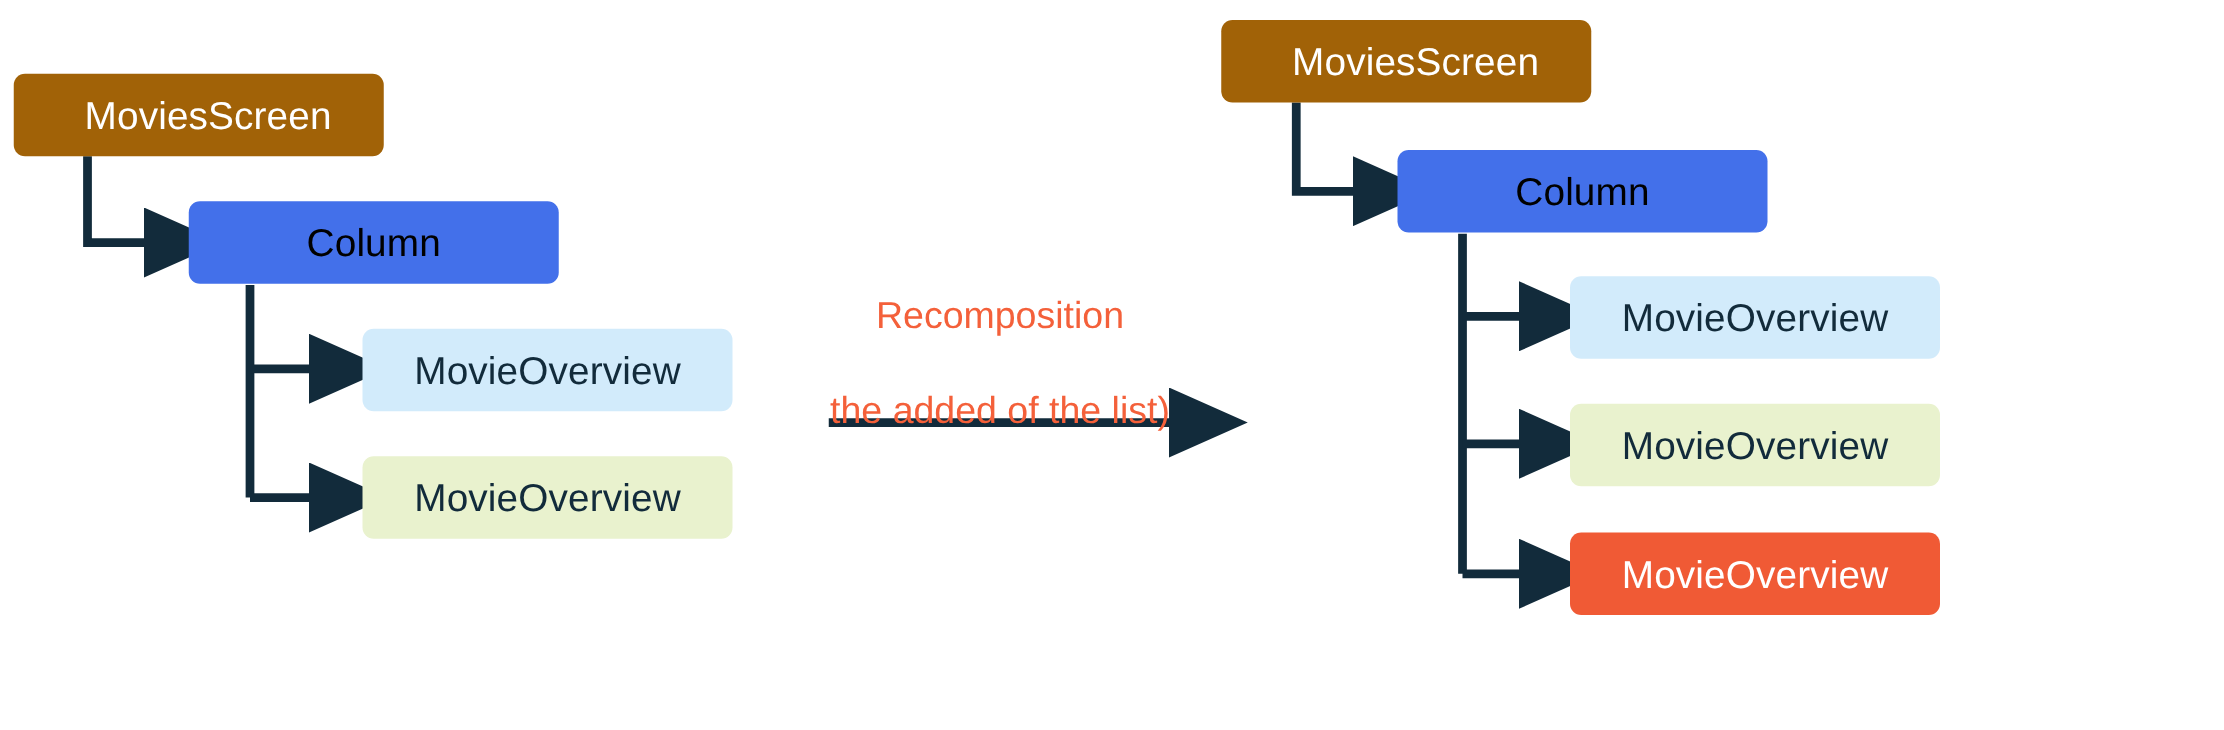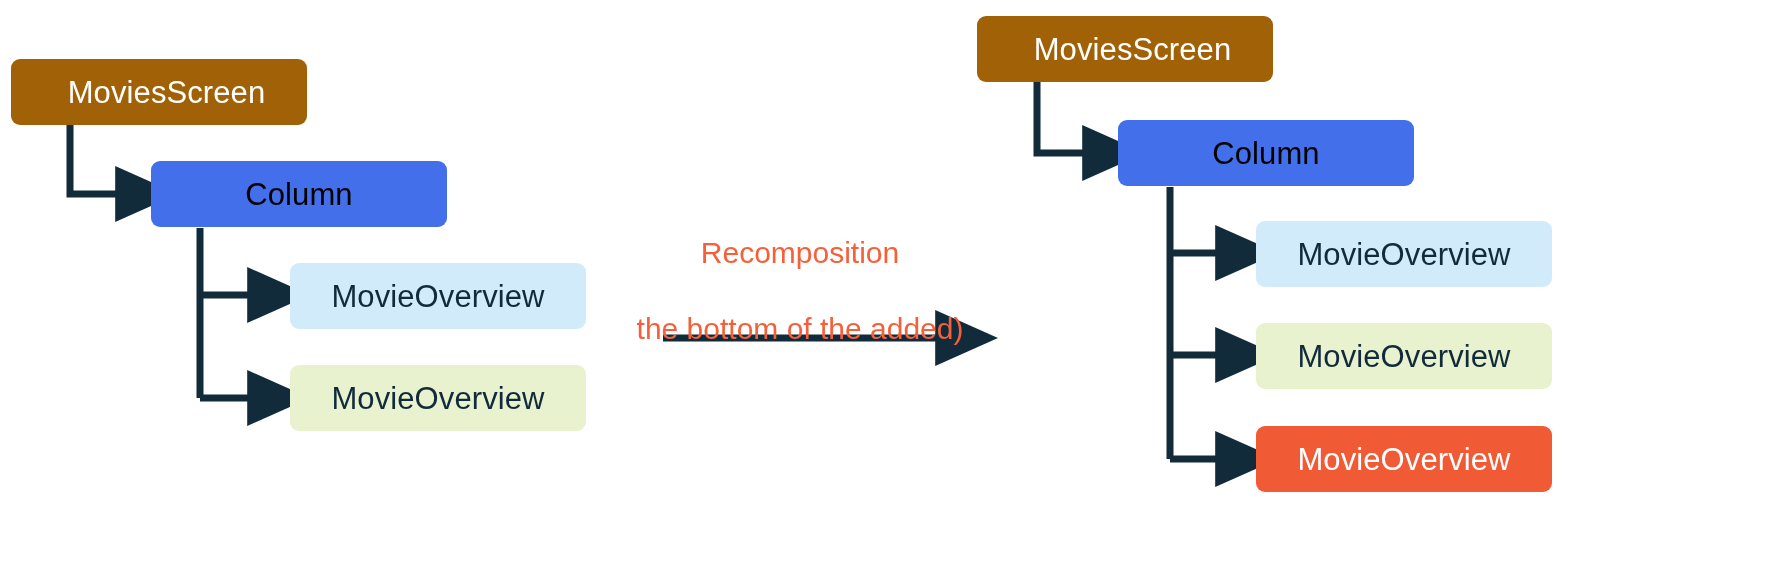--- a/index.html
+++ b/index.html
@@ -97,21 +97,21 @@
   <div class="node blue" style="left:290px; top:263px; width:296px; height:66px;">
     <span>MovieOverview</span>
   </div>
 
   <div class="node lime" style="left:290px; top:365px; width:296px; height:66px;">
     <span>MovieOverview</span>
   </div>
 
   <div class="caption" style="left:620px; top:196px; width:360px;">
     <div>Recomposition</div>
-    <div>the bottom of the added)</div>
+    <div>the added of the list)</div>
   </div>
 
   <div class="node screen" style="left:977px; top:16px; width:296px; height:66px;">
     <span>MoviesScreen</span>
   </div>
 
   <div class="node column" style="left:1118px; top:120px; width:296px; height:66px;">
     <span>Column</span>
   </div>
 

